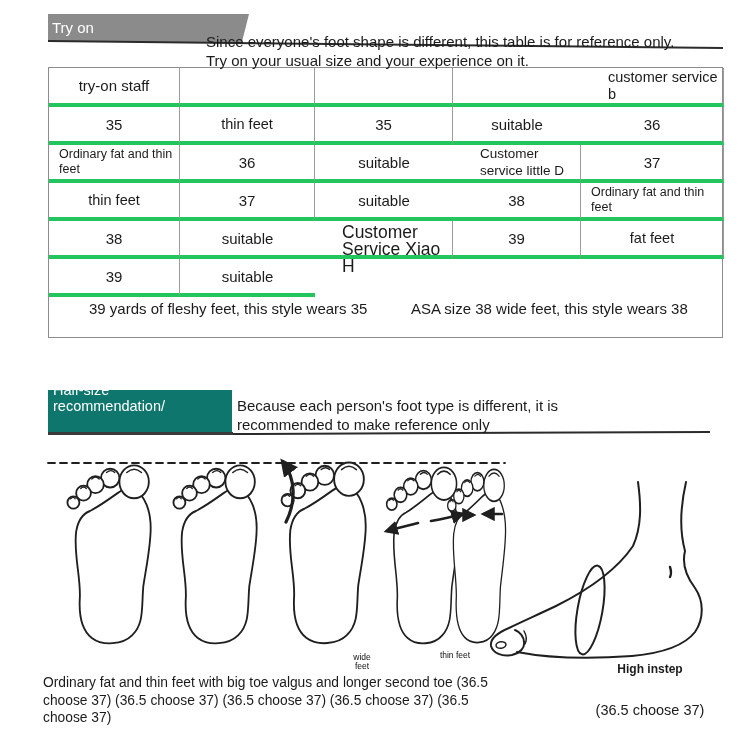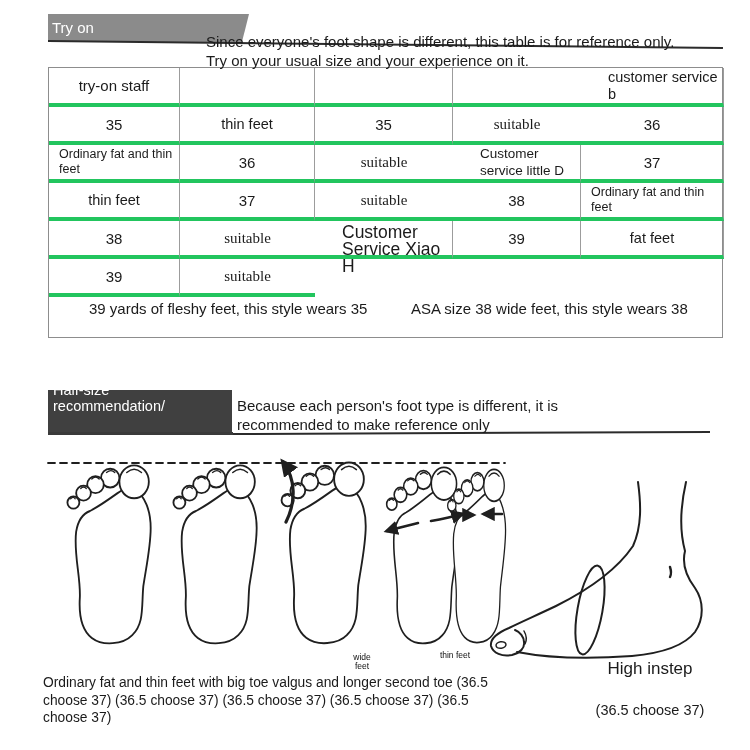--- a/index.html
+++ b/index.html
@@ -14,52 +14,52 @@
   .intro1{position:absolute;left:206px;top:32px;width:470px;font-size:15px;line-height:19px;
           margin:0;z-index:3;}
   
   .tbl{position:absolute;left:48px;top:67px;width:675px;display:grid;
        grid-template-columns:131px 135px 138px 128px 143px;
        grid-template-rows:39px 38px 38px 38px 38px 38px 40px;
        border:1.5px solid #8d8d8d;box-sizing:border-box;}
   .cell{border-right:1px solid #9c9c9c;border-bottom:4px solid #22c55e;
         display:flex;align-items:center;justify-content:center;text-align:center;
         font-size:15px;overflow:visible;box-sizing:border-box;}
-  .cell.lastcol{border-right:none;font-family:Liberation Serif, serif;}
+  .cell.lastcol{border-right:none;}
   .cell.hdr-foot span{display:block;width:38px;font-size:12px;line-height:14px;text-align:left;}
   .cell.staff{justify-content:flex-start;text-align:left;padding-left:27px;line-height:17px;}
   .staff-0{font-size:14.5px;}
   .staff-1{font-size:12.5px;line-height:15px;}
   .staff-2,.staff-3{font-size:13.5px;line-height:16px;}
   .staff-4{font-size:17.5px;line-height:21px;align-items:flex-start;padding-top:3px;
            position:relative;z-index:2;}
   .ft-wide{justify-content:flex-start;text-align:left;padding-left:10px;font-size:12.5px;line-height:15px;}
   .ft{font-size:14.5px;}
   .footer{grid-column:1 / -1;border-right:none;border-bottom:none;position:relative;}
   .footer span{position:absolute;top:3px;display:block;text-align:left;font-size:15px;line-height:18px;}
   .footer .fl{left:40px;width:318px;}
   .footer .fr{left:362px;width:320px;}
   
-  .badge2{position:absolute;left:48px;top:390px;width:184px;height:42px;background:#404040;
+  .badge2{position:absolute;left:48px;top:390px;width:184px;height:42px;background:#0f766e;
           color:#fff;overflow:hidden;box-sizing:border-box;padding-left:5px;}
   .badge2 .b2line{font-size:14.5px;line-height:15.5px;white-space:nowrap;}
   .badge2 .b2in{margin-top:-7px;}
   .halfcode{display:inline-block;border-bottom:1.5px solid #d6d6d6;padding-right:42px;}
   .rule2a{position:absolute;left:48px;top:432px;width:185px;height:2.5px;background:#3a3a3a;}
   .rule2b{position:absolute;left:233px;top:433px;width:477px;height:2px;background:#2b2b2b;
           transform:rotate(-0.25deg);transform-origin:left center;}
   .intro2{position:absolute;left:237px;top:396px;width:395px;font-size:15px;line-height:19px;margin:0;}
   
   .feetsvg{position:absolute;left:40px;top:452px;width:710px;height:215px;}
   .lbl-tiny{position:absolute;font-size:8.5px;line-height:9px;text-align:center;z-index:4;color:#111;}
   .lbl-wide{left:345px;top:653px;width:34px;}
   .lbl-thin{left:438px;top:651px;width:34px;}
   .caption1{position:absolute;left:43px;top:674px;width:452px;font-size:13.8px;line-height:17.5px;margin:0;}
   .instep-lbl{position:absolute;left:565px;top:660px;width:170px;text-align:center;}
-  .instep-lbl .l1{font-size:17px;line-height:18px;}
+  .instep-lbl .l1{font-size:12px;line-height:18px;font-weight:bold;}
   .instep-lbl .l2{font-size:14.5px;line-height:18px;margin-top:23px;}
 </style>
 </head>
 <body>
 
 <div class="canvas">
 
   <div class="badge1">Try on size/TRYEXPERIENCE</div>
   <div class="rule1"></div>
   <p class="intro1">Since everyone's foot shape is different, this table is for reference only. Try on your usual size and your experience on it.</p>

